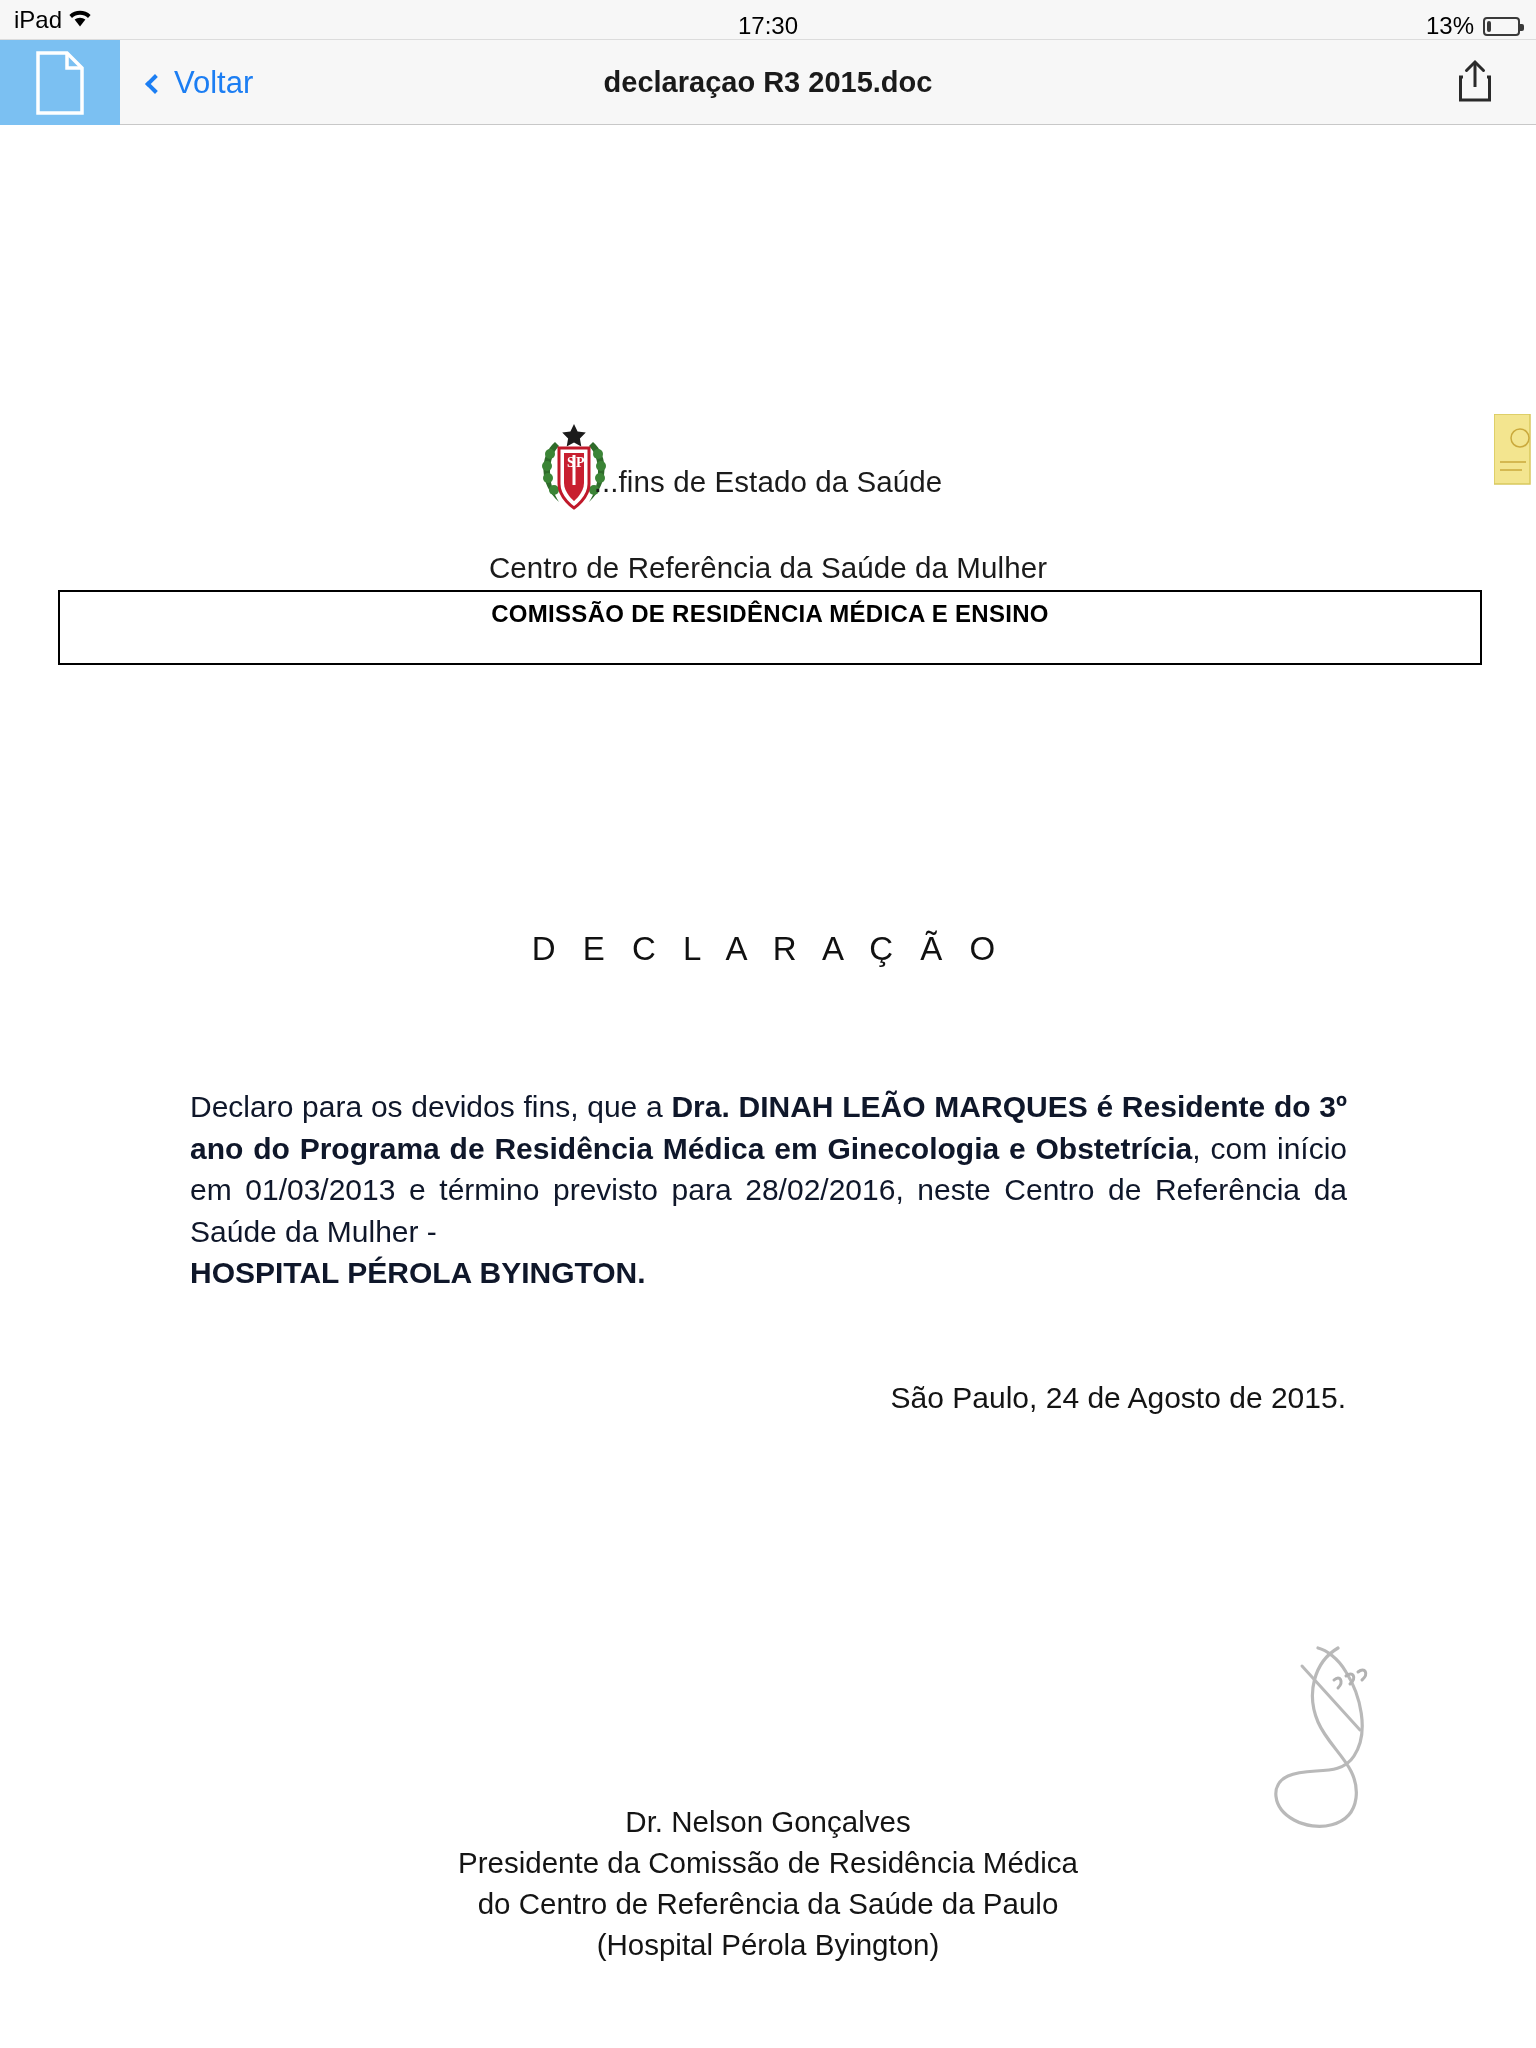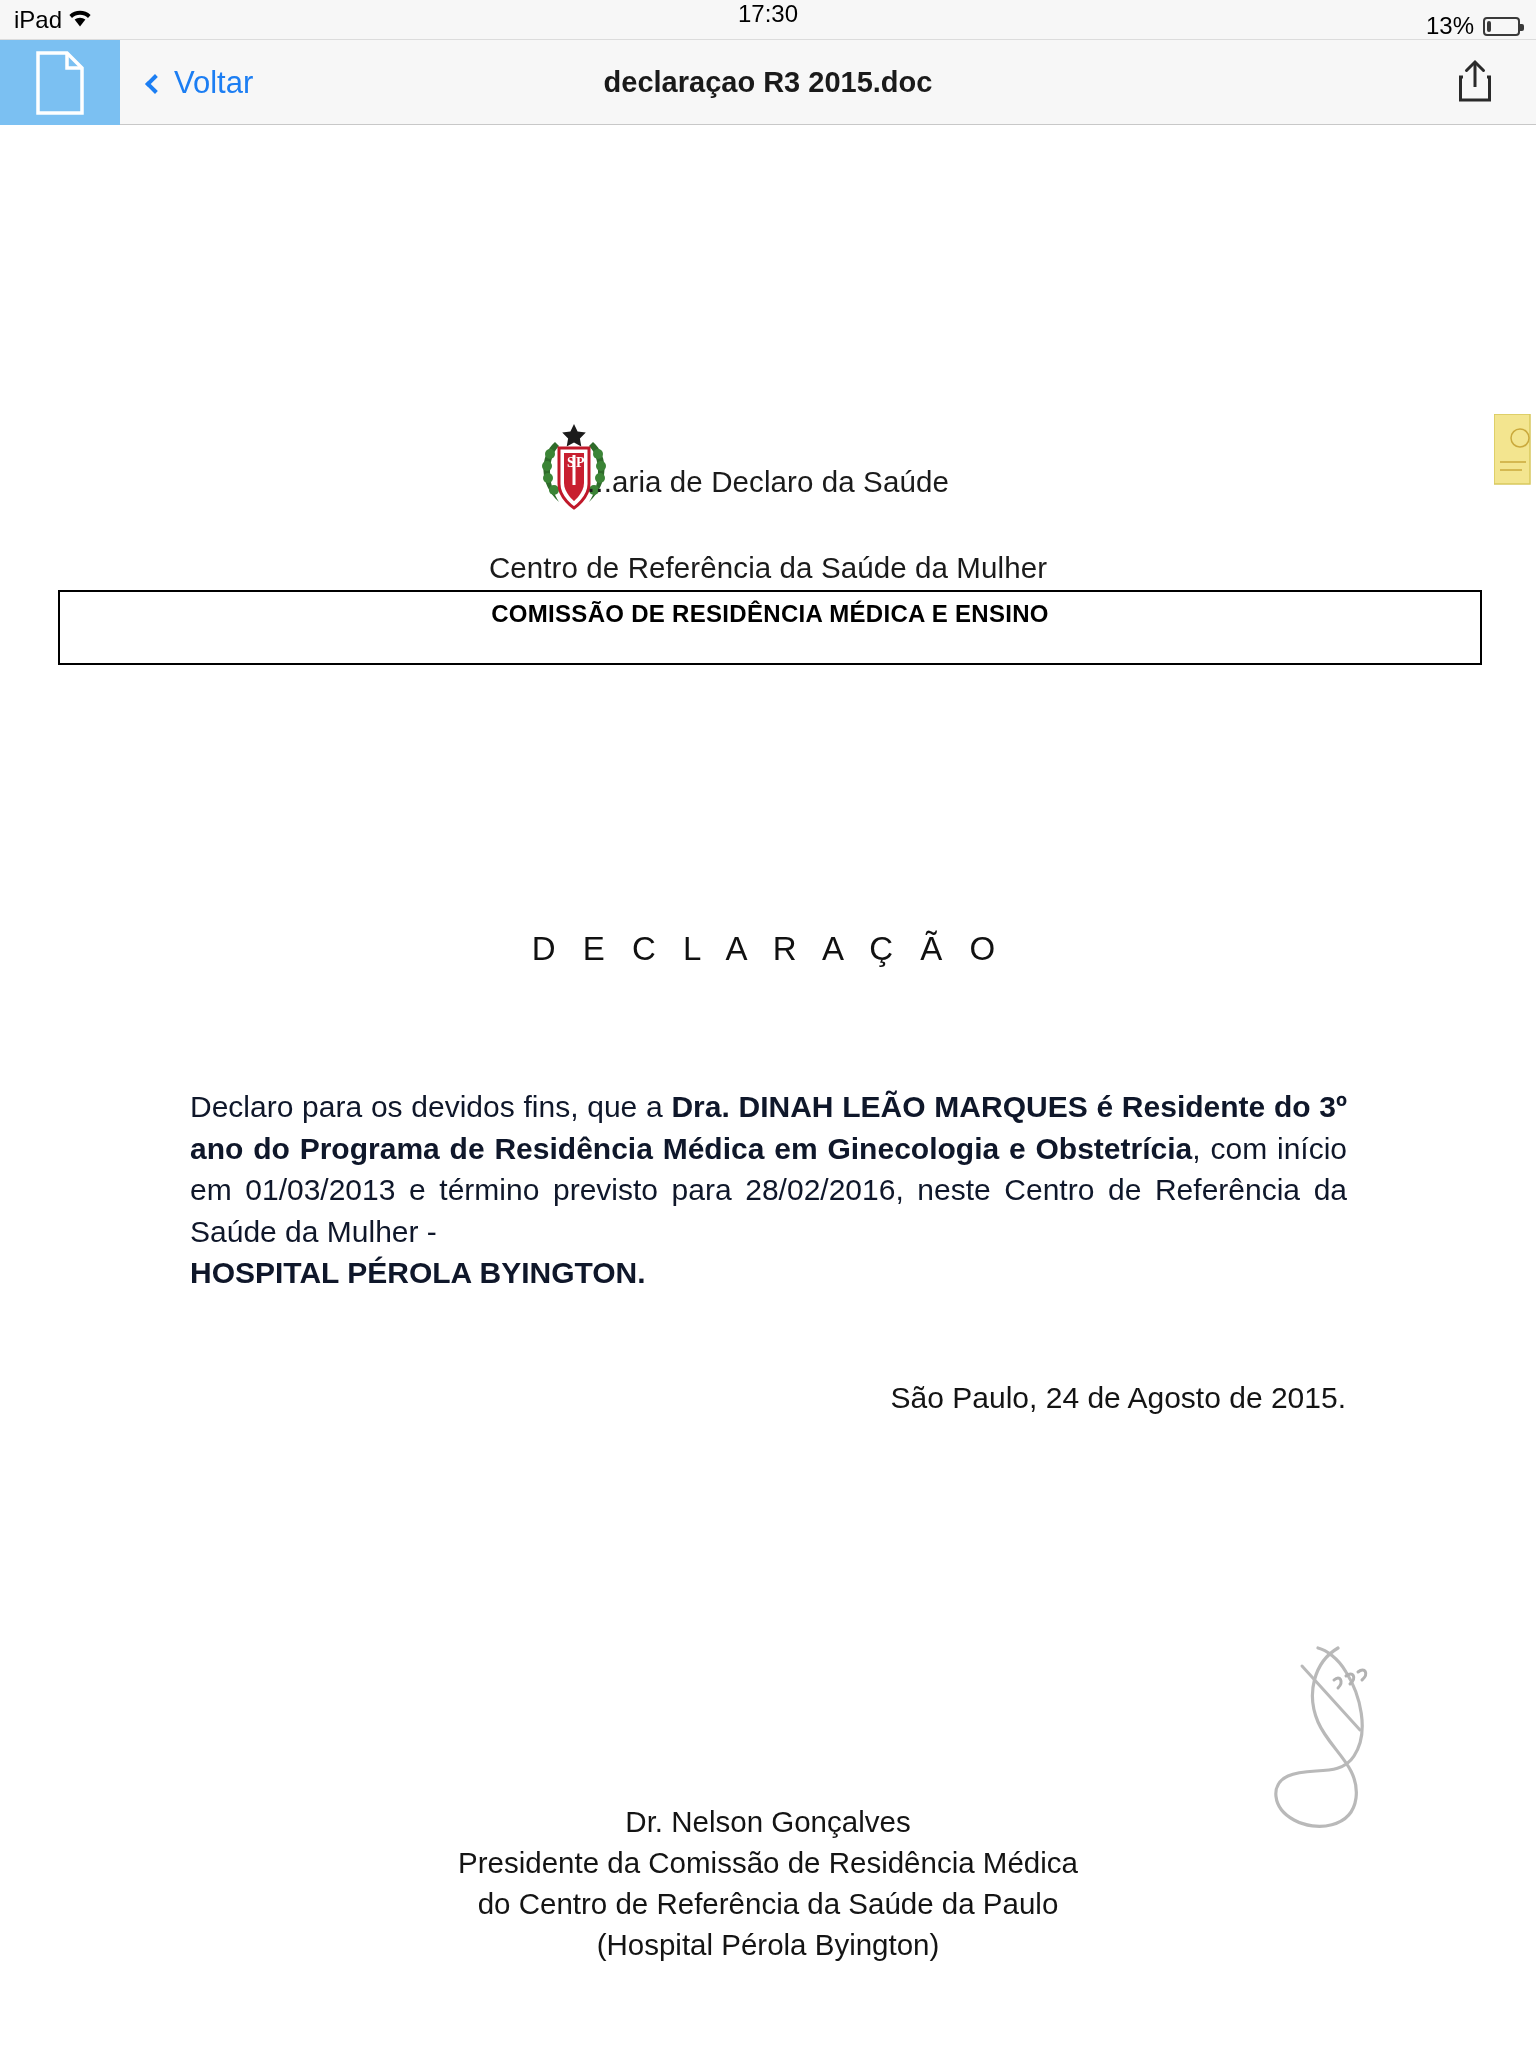--- a/index.html
+++ b/index.html
@@ -33,21 +33,21 @@
   .sb-left {
     position: absolute;
     left: 14px; top: 0; height: 40px;
     display: flex; align-items: center; gap: 4px;
   }
   .sb-device { font-size: 24px; letter-spacing: 0px; }
   .wifi-icon { display: block; }
   .sb-center {
     position: absolute;
     left: 0; right: 0; top: 0; height: 40px;
-    display: flex; align-items: flex-start; justify-content: center;
+    display: flex; align-items: flex-end; justify-content: center;
     font-size: 24px;
     font-weight: 400;
   }
   .sb-right {
     position: absolute;
     right: 16px; top: 0; height: 52px;
     display: flex; align-items: center; gap: 9px;
   }
   .sb-batt-text { font-size: 24px; }
   .batt {
@@ -302,21 +302,21 @@
         <circle cx="61" cy="68" r="5" fill="#3b8436"></circle>
 
         <path d="M26 26 H56 V62 C56 76 41 86 41 86 C41 86 26 76 26 62 Z" fill="#ffffff" stroke="#c0182a" stroke-width="3"></path>
         <path d="M31 31 H51 V61 C51 71 41 79 41 79 C41 79 31 71 31 61 Z" fill="#c81f30"></path>
         <text x="34" y="45" font-family="'Liberation Serif', serif" font-size="14" font-weight="bold" fill="#ffffff">S</text>
         <text x="43" y="45" font-family="'Liberation Serif', serif" font-size="14" font-weight="bold" fill="#ffffff">P</text>
         <rect x="39.5" y="33" width="3" height="30" fill="#ffffff"></rect>
       </svg>
     </div>
 
-    <div class="hdr hdr1">...aria de Declaro da Saúde</div>
+    <div class="hdr hdr1">...fins de Estado da Saúde</div>
     <div class="hdr hdr3">Centro de Referência da Saúde da Mulher</div>
 
     <div class="commission-box">
       <span>COMISSÃO DE RESIDÊNCIA MÉDICA E ENSINO</span>
     </div>
 
     <div class="decl-title">D E C L A R A Ç Ã O</div>
 
     <div class="body-text">
       <span>Declaro para os devidos fins, que a </span><b>Dra. DINAH LEÃO MARQUES é Residente do 3º ano do Programa de Residência Médica em Ginecologia e Obstetrícia</b><span>, com início em 01/03/2013 e término previsto para 28/02/2016, neste Centro de Referência da Saúde da Mulher -</span>

